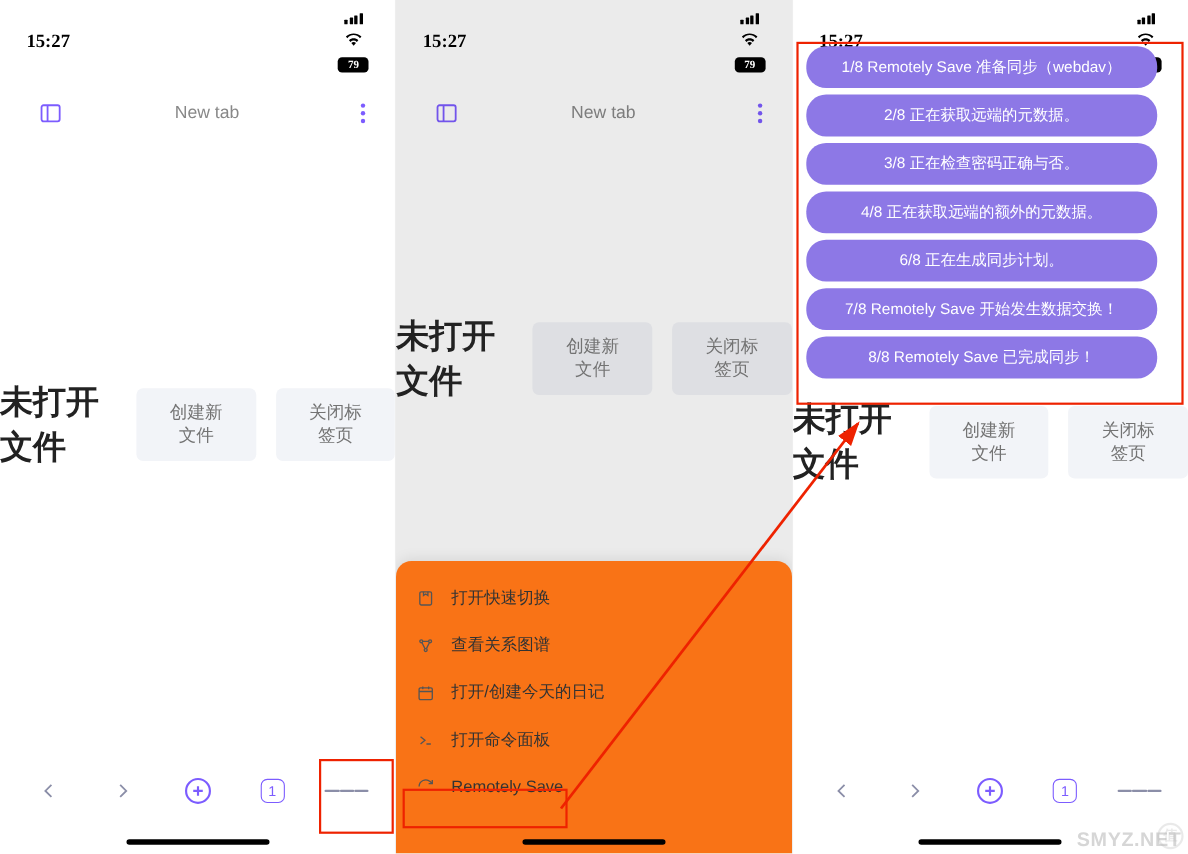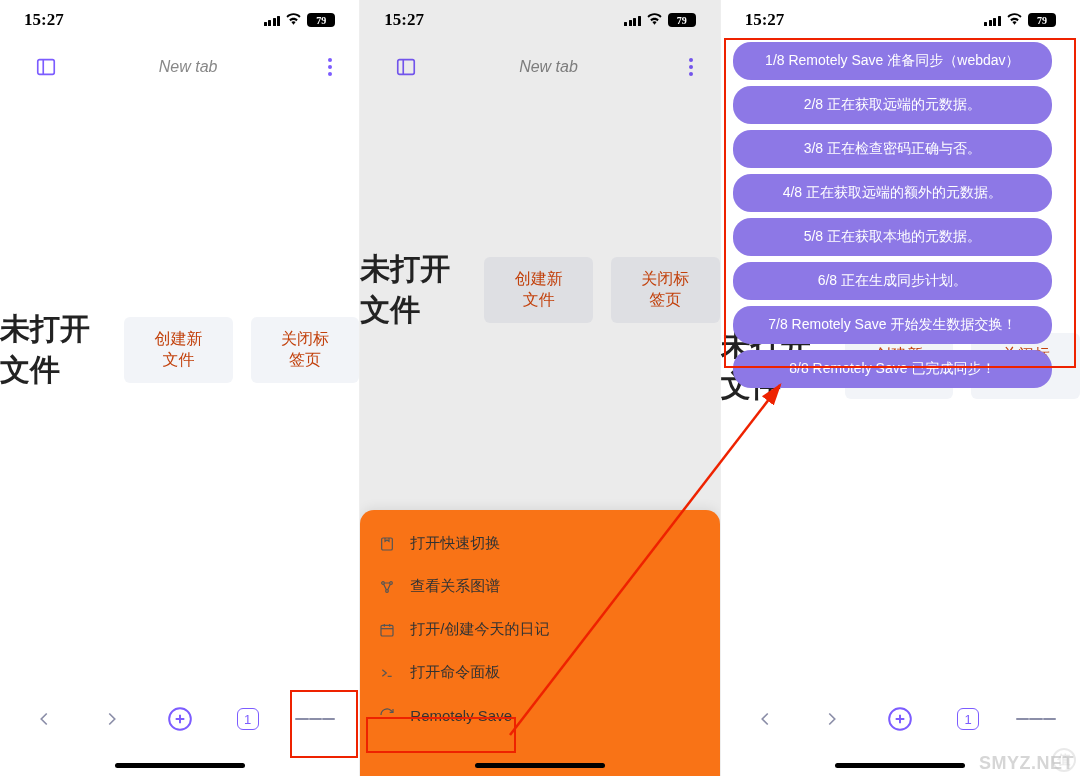--- a/index.html
+++ b/index.html
@@ -3,37 +3,37 @@
   <meta charset="utf-8">
   <style>
     * { box-sizing: border-box; margin: 0; padding: 0; }
     body { font-family: -apple-system, "Helvetica Neue", Arial, "PingFang SC", "Microsoft YaHei", sans-serif; background: #fff; }
     .container { display: flex; width: 1080px; height: 776px; }
     .phone { flex: 1; height: 100%; position: relative; overflow: hidden; border-right: 1px solid #eee; }
     .phone:last-child { border-right: none; }
     .dim-bg::before { content: ""; position: absolute; inset: 0; background: rgba(0,0,0,0.08); pointer-events: none; }
 
     .status-bar { display: flex; justify-content: space-between; align-items: center; padding: 10px 24px 6px 24px; font-weight: 600; font-size: 17px; font-family: Liberation Serif, serif; }
-    .status-right { display: flex; align-items: center; gap: 5px; }
+    .status-right { display: flex; align-items: center; gap: 5px; flex-direction: column; }
     .signal-bars { display: flex; align-items: flex-end; gap: 1.5px; height: 12px; }
     .signal-bars span { width: 3px; background: #000; border-radius: 0.5px; }
     .signal-bars span:nth-child(1){height:4px}.signal-bars span:nth-child(2){height:6px}.signal-bars span:nth-child(3){height:8px}.signal-bars span:nth-child(4){height:10px}
     .wifi svg { width: 17px; height: 12px; }
     .battery { position: relative; width: 28px; height: 14px; border-radius: 4px; background: #000; color:#fff; display:flex; align-items:center; justify-content:center; font-size:10px; font-weight:700; }
 
-    .topbar { display: flex; align-items: center; justify-content: space-between; padding: 18px 16px 10px 33px; font-style: italic; }
+    .topbar { display: flex; align-items: center; justify-content: space-between; padding: 18px 16px 10px 33px; }
     .topbar .icon { width: 26px; height: 26px; display:flex; align-items:center; justify-content:center; }
     .tab-title { color: #888; font-size: 16px; }
     .dots { display:flex; flex-direction:column; gap:3px; align-items:center; }
     .dots span { width:4px; height:4px; border-radius:50%; background:#7c5cff; }
     .sidebar-ic svg { stroke:#7c5cff; }
 
     .empty-area { position:relative; display:flex; flex-direction:row; align-items:center; justify-content:center; height: 520px; gap: 18px; }
     .empty-title { font-size: 30px; font-weight: 600; color:#222; }
-    .pill-btn { background:#f2f4f8; color:#c2410c; border:none; padding: 12px 26px; font-size:16px; border-radius: 6px; }
+    .pill-btn { background:#f2f4f8; color:#737373; border:none; padding: 12px 26px; font-size:16px; border-radius: 6px; }
     .dim-bg .pill-btn { background:#dedfe3; }
 
     .bottom-bar { position:absolute; bottom:0; left:0; right:0; height: 90px; display:flex; align-items:center; justify-content:space-around; padding: 6px 10px 30px 10px; }
     .bottom-bar .icon { width:40px; height:40px; display:flex; align-items:center; justify-content:center; }
     .bottom-bar svg { stroke:#8b8ea8; }
     .accent svg { stroke:#7c5cff; }
     .tabcount { border:1.5px solid #7c5cff; color:#7c5cff; border-radius:6px; width:22px; height:22px; display:flex; align-items:center; justify-content:center; font-size:13px; font-weight:500; }
     .ham span { display:block; width:20px; height:2px; background:#8b8ea8; margin:3px 0; border-radius:1px; }
 
     .home-indicator { position:absolute; bottom:8px; left:50%; transform:translateX(-50%); width:130px; height:5px; background:#000; border-radius:3px; }
@@ -239,21 +239,20 @@
     <div class="empty-area" style="height:580px; padding-top:80px">
       <div class="empty-title">未打开文件</div>
       <button class="pill-btn">创建新文件</button>
       <button class="pill-btn">关闭标签页</button>
     </div>
     <div class="toasts">
       <div class="toast">1/8 Remotely Save 准备同步（webdav）</div>
       <div class="toast">2/8 正在获取远端的元数据。</div>
       <div class="toast">3/8 正在检查密码正确与否。</div>
       <div class="toast">4/8 正在获取远端的额外的元数据。</div>
-      <div class="toast">5/8 正在获取本地的元数据。</div>
       <div class="toast">6/8 正在生成同步计划。</div>
       <div class="toast">7/8 Remotely Save 开始发生数据交换！</div>
       <div class="toast">8/8 Remotely Save 已完成同步！</div>
     </div>
     <div class="bottom-bar">
       <div class="icon">
           <svg width="22" height="22" viewBox="0 0 24 24" fill="none" stroke-width="1.8">
             <polyline points="15 18 9 12 15 6"></polyline>
           </svg>
         </div>

